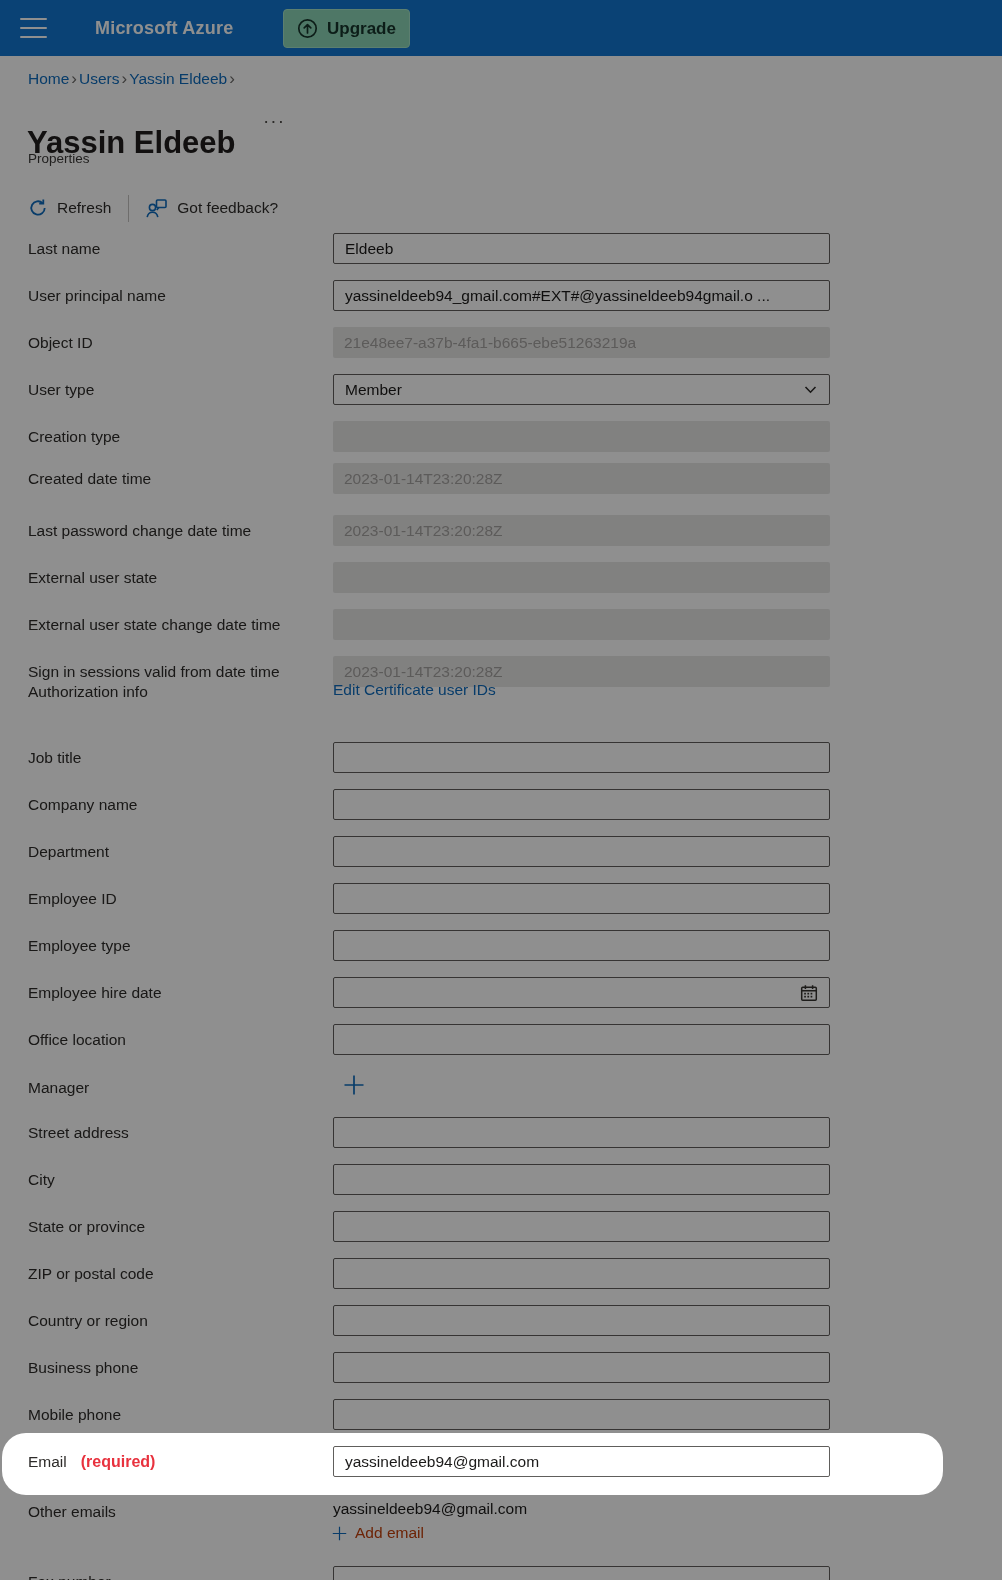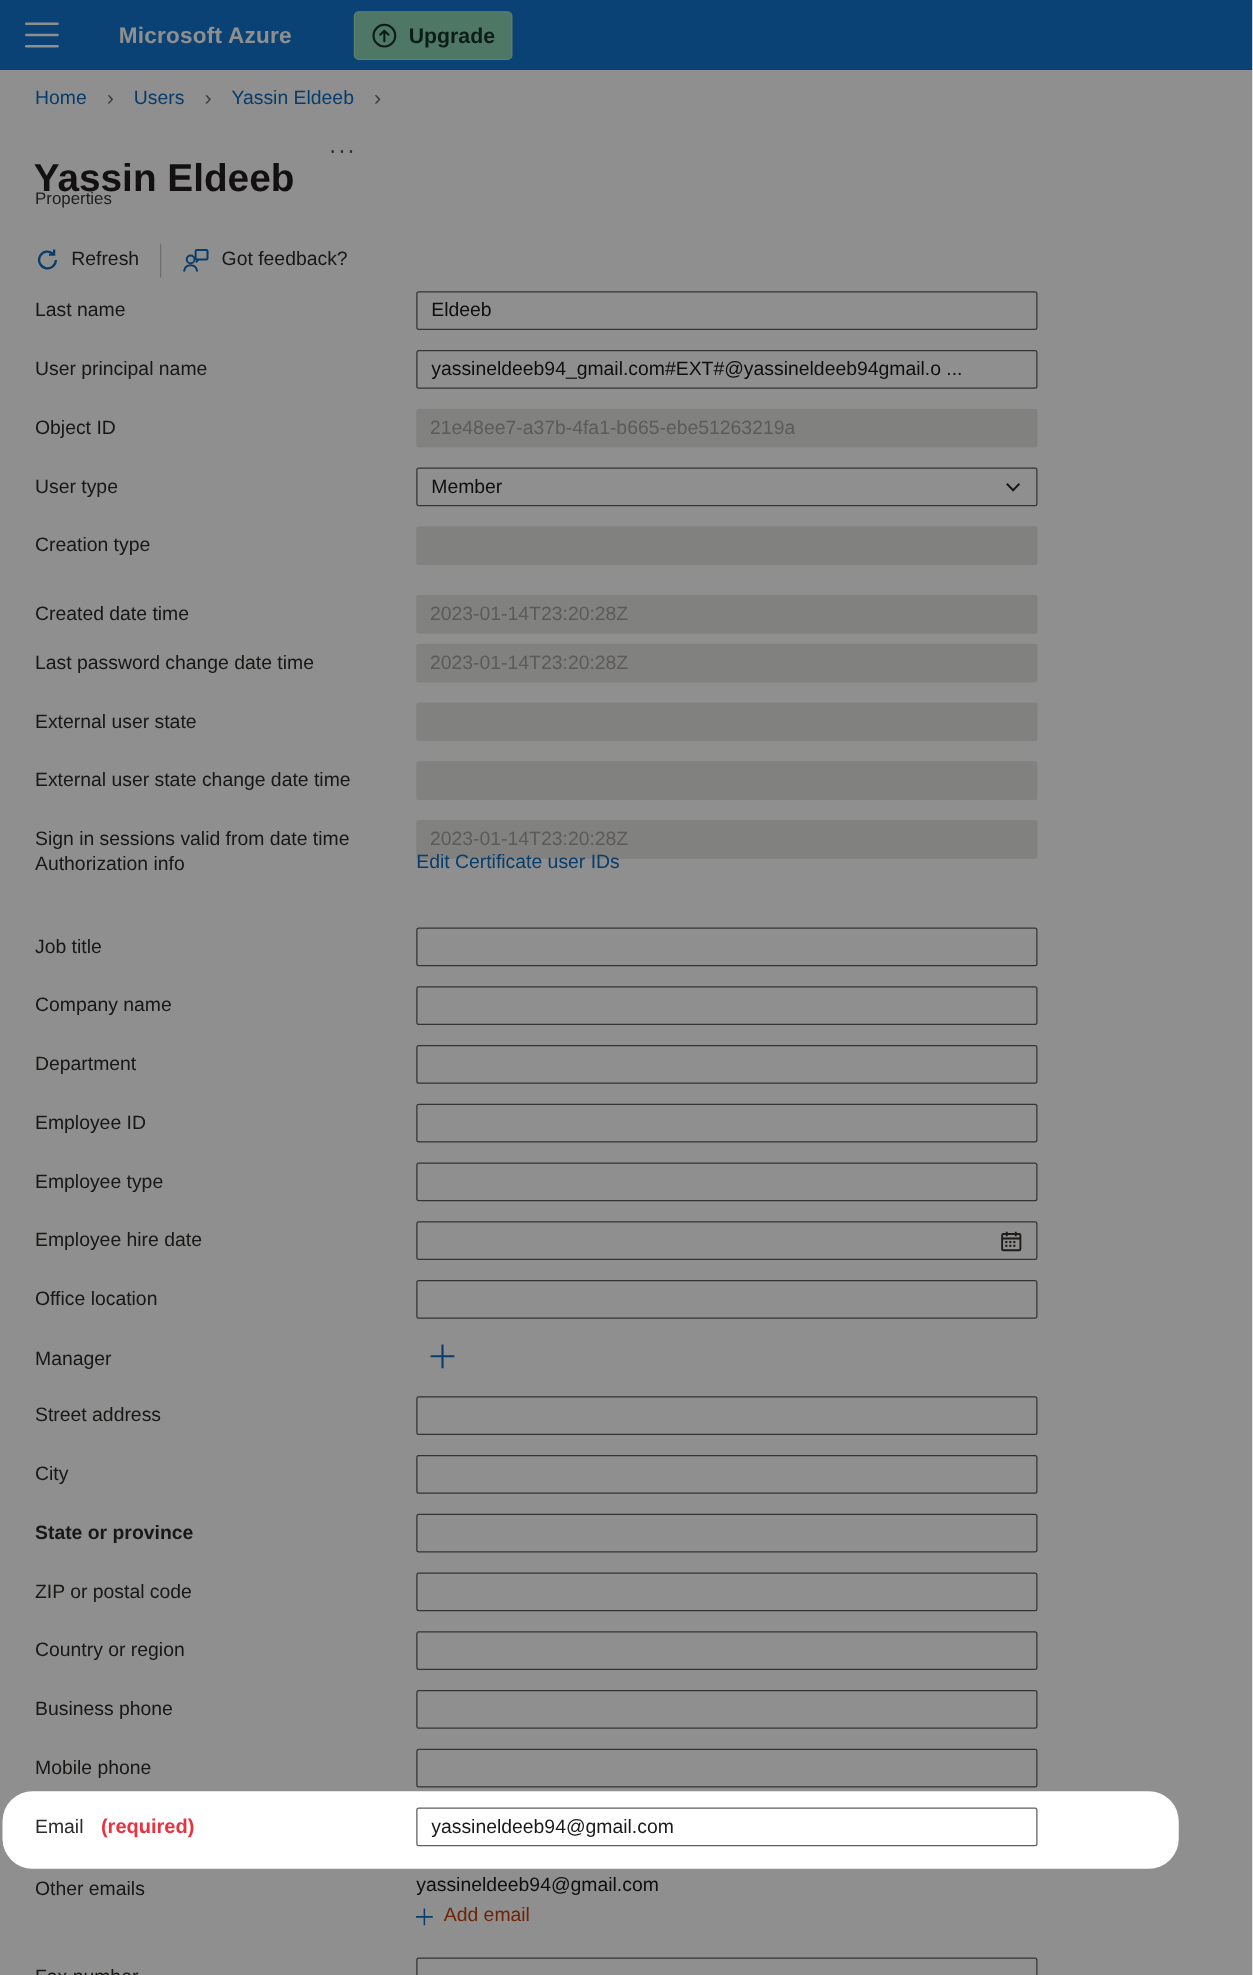--- a/index.html
+++ b/index.html
@@ -10,21 +10,21 @@
   .topbar{position:absolute;left:0;top:0;right:0;height:56px;background:#1377d0;z-index:1;}
   .hamburger{position:absolute;left:20px;top:18px;width:27px;height:20px;display:flex;flex-direction:column;justify-content:space-between;cursor:pointer;}
   .hamburger span{display:block;height:2.4px;background:#ffffff;border-radius:2px;}
   .product{position:absolute;left:95px;top:0;height:56px;display:flex;align-items:center;
            color:#ffffff;font-size:18px;font-weight:700;letter-spacing:.2px;}
   .upgrade{position:absolute;left:283px;top:9px;height:39px;box-sizing:border-box;display:flex;align-items:center;gap:9px;
            padding:0 13px;background:#8bd4b6;border:1px solid #a5e2c8;border-radius:4px;
            font-family:inherit;font-size:17px;font-weight:700;color:#17342b;cursor:pointer;}
 
   
-  .breadcrumb{position:absolute;left:28px;top:70px;display:flex;align-items:center;gap:16px;font-size:15.5px;}
+  .breadcrumb{position:absolute;left:28px;top:70px;display:flex;align-items:center;gap:2px;font-size:15.5px;}
   .bc-link{color:#0f6cbd;text-decoration:none;cursor:pointer;}
   .bc-sep{color:#6d6b69;font-size:17px;line-height:1;transform:translateY(-1px);}
   .title{position:absolute;left:27px;top:104px;font-size:31px;font-weight:700;color:#201e1d;}
   .more{position:absolute;left:263px;top:110px;font-size:19px;color:#514f4c;letter-spacing:1px;cursor:pointer;}
   .subtitle{position:absolute;left:28px;top:151px;font-size:13.5px;color:#3a3836;}
 
   
   .toolbar{position:absolute;left:28px;top:193px;height:30px;display:flex;align-items:center;font-size:15.5px;color:#2e2c2a;}
   .tbtn{display:flex;align-items:center;gap:9px;cursor:pointer;}
   .tdivider{width:1px;height:27px;background:#c4c2c0;margin:0 17px;}
@@ -152,21 +152,21 @@
         </div>
       </div>
       <div class="row" style="top: 421px;">
         <div class="row-label">
           <span>Creation type</span>
         </div>
         <div class="tb disabled">
           <span class="val"></span>
         </div>
       </div>
-      <div class="row" style="top: 476px;">
+      <div class="row" style="top: 463px;">
         <div class="row-label">
           <span>Created date time</span>
         </div>
         <div class="tb disabled">
           <span class="val">2023-01-14T23:20:28Z</span>
         </div>
       </div>
       <div class="row" style="top: 515px;">
         <div class="row-label">
           <span>Last password change date time</span>
@@ -296,21 +296,21 @@
         </div>
       </div>
       <div class="row" style="top: 1164px;">
         <div class="row-label">
           <span>City</span>
         </div>
         <div class="tb">
           <span class="val"></span>
         </div>
       </div>
-      <div class="row" style="top: 1211px; font-weight: bold;">
+      <div class="row" style="top: 1211px;">
         <div class="row-label">
           <span>State or province</span>
         </div>
         <div class="tb">
           <span class="val"></span>
         </div>
       </div>
       <div class="row" style="top: 1258px;">
         <div class="row-label">
           <span>ZIP or postal code</span>

